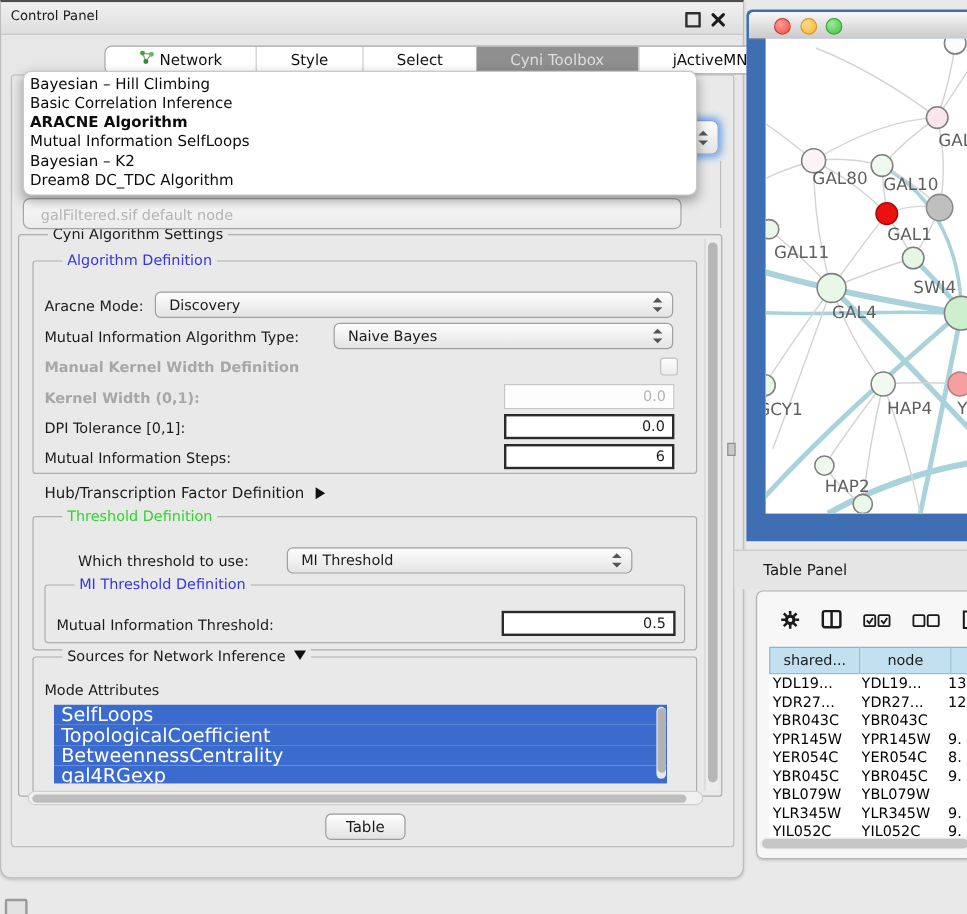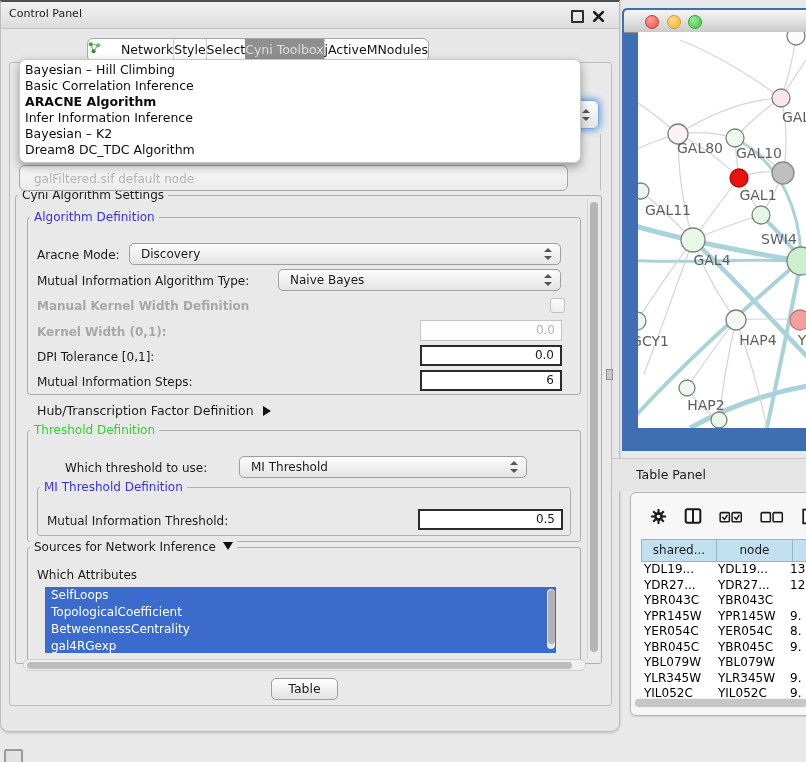--- a/index.html
+++ b/index.html
@@ -9,61 +9,61 @@
   
   .cp{left:0;top:6;width:618px;height:729px;background:#e7e7e7;border:1px solid #bdbdbd;
       border-top:2px solid #4e4e4e;border-radius:0 0 9px 9px;box-shadow:0 1px 3px rgba(0,0,0,.18)}
   .cp-titlebar{left:0;top:0;width:100%;height:26px;background:linear-gradient(#f1f1f1,#dddddd);
       border-bottom:1px solid #c4c4c4}
   .cp-title{left:8px;top:5px;font-size:11px;color:#1a1a1a}
   .float-ic{left:570px;top:8px;width:9px;height:9px;border:2px solid #2e2e2e;border-radius:1px}
   .close-ic{left:591px;top:6px;width:13px;height:13px}
   
   .tabbar{display:flex;border:1px solid #a6a6a6;border-radius:6px;overflow:hidden;background:#fff;height:22px}
-  .tab{font-size:12.5px;line-height:22px;padding:0 0;white-space:nowrap;display:flex;align-items:center;gap:20px;color:#111}
+  .tab{font-size:12.5px;line-height:22px;padding:0 28px;white-space:nowrap;display:flex;align-items:center;gap:4px;color:#111}
   .tab + .tab{border-left:1px solid #cdcdcd}
   .tab.sel{background:#8f8f8f;color:#dedede;border-left:none}
   .cp-tabs{left:86px;top:36px}
   .bot-tabs{left:146px;top:707px}
   
   .content-box{left:8px;top:60px;width:601px;height:642px;border:1px solid #bdbdbd;border-radius:3px;background:#e9e9e9}
   
   .dd{left:18px;top:57px;width:560px;background:#fff;border:1px solid #c9c9c9;border-radius:7px;
       box-shadow:0 4px 10px rgba(0,0,0,.35);z-index:10;padding:2px 0 4px 0}
   .dd-ph{text-align:center;color:#c2c2c2;font-size:12.5px;line-height:16px}
   .dd-item{font-size:12.5px;line-height:16px;padding-left:5px;color:#0c0c0c;white-space:nowrap}
   .dd-item.bold{font-weight:bold}
   
   .combo-frag{left:552px;top:98px;width:44px;height:27px;border:1px solid #7ea7dc;border-radius:6px;
       background:linear-gradient(#fdfdfd,#e3e3e3);box-shadow:0 0 6px 2px rgba(96,156,233,.85);z-index:4}
   .gline{left:599px;top:132px;width:1px;height:56px;background:#bdbdbd;z-index:4}
   .sliver-combo{left:18px;top:163px;width:549px;height:26px;border:1px solid #a6a6a6;border-radius:6px;
       background:linear-gradient(#fafafa,#ebebeb);z-index:4;font-size:12px;color:#b4b4b4;line-height:26px;padding-left:14px;box-sizing:border-box}
   
   .gbox{border:1px solid #aeaeae;border-radius:3px}
-  .legend{position:absolute;top:-8px;left:2px;background:#e9e9e9;padding:0 4px;font-size:12px;white-space:nowrap}
+  .legend{position:absolute;top:-8px;left:24px;background:#e9e9e9;padding:0 4px;font-size:12px;white-space:nowrap}
   .legend.blue{color:#3535dd}.legend.green{color:#2fd42f}
   .blbl{font-size:12px;font-weight:normal;color:#1b1b1b;white-space:nowrap}
   .glbl{font-size:12px;font-weight:bold;color:#a7a7a7;white-space:nowrap}
   .combo{background:linear-gradient(#fdfdfd,#e4e4e4);border:1px solid #9f9f9f;border-radius:5px;
       font-size:12px;line-height:20px;padding-left:11px;box-sizing:border-box;height:22px}
   .spin{position:absolute;right:7px;top:50%;margin-top:-6px;width:9px;height:12px}
   .spin b,.spin i{position:absolute;left:0;border-left:4px solid transparent;border-right:4px solid transparent;width:0;height:0}
   .spin b{top:0;border-bottom:4.5px solid #555}.spin i{bottom:0;border-top:4.5px solid #555}
   .field{background:#fff;border:1px solid #9a9a9a;font-size:12px;line-height:19px;text-align:right;
       padding-right:6px;box-sizing:border-box;height:21px}
   .field.dark{border:2px solid #2a2a2a;line-height:17px}
   .field.dis{border:1px solid #c6c6c6;color:#b5b5b5;background:#fdfdfd}
   .chk{width:13px;height:13px;border:1px solid #c2c2c2;border-radius:3px;background:linear-gradient(#fdfdfd,#ececec)}
   .tri-r{display:inline-block;width:0;height:0;border-top:5.5px solid transparent;border-bottom:5.5px solid transparent;
       border-left:8px solid #111;margin-left:9px;vertical-align:-1px}
   .tri-d{display:inline-block;width:0;height:0;border-left:5.5px solid transparent;border-right:5.5px solid transparent;
       border-top:8px solid #111;margin-left:7px;vertical-align:1px}
   .attr-list{left:44px;top:585px;width:511px;height:66px;background:#fff;overflow:hidden}
-  .attr-item{height:17px;line-height:17px;background:#3a6bcd;color:#fff;font-size:12px;padding-left:6px}
+  .attr-item{height:17px;line-height:17px;background:#3a6bcd;color:#fff;font-size:16px;padding-left:6px}
   .alist-sb{position:absolute;right:1px;top:2px;width:8px;height:60px;background:#e8e8e8;border-radius:4px}
   .alist-sb b{position:absolute;left:0.5px;top:1px;width:7px;height:54px;background:#b2b2b2;border-radius:4px}
   .hsb{left:22px;top:657px;width:563px;height:12px;background:#f0f0f0;border:1px solid #cfcfcf;border-radius:7px;box-sizing:border-box}
   .hsb b{position:absolute;left:3px;top:1.5px;width:545px;height:7px;background:#bdbdbd;border-radius:4px}
   .vsb{left:586px;top:197px;width:12px;height:460px;background:#ececec;border-left:1px solid #d2d2d2;box-sizing:border-box}
   .vsb b{position:absolute;left:1.5px;top:3px;width:8px;height:450px;background:#b6b6b6;border-radius:5px}
   .btn{border:1px solid #9c9c9c;border-radius:5px;background:linear-gradient(#ffffff,#e2e2e2);
       font-size:12.5px;text-align:center;line-height:20px}
   .apply{left:270px;top:676px;width:67px;height:22px;box-sizing:border-box}
   .cp-grip{left:4px;top:749px;width:15px;height:12px;border:2px solid #9a9a9a;background:#e2e2e2;border-radius:2px}
@@ -146,21 +146,21 @@
       </span>
     </div>
   <div class="abs gline"></div>
   <div class="abs sliver-combo">galFiltered.sif default node</div>
 
   <div class="abs dd">
     <div id="dd-items">
         <div class="dd-item">Bayesian – Hill Climbing</div>
         <div class="dd-item">Basic Correlation Inference</div>
         <div class="dd-item bold">ARACNE Algorithm</div>
-        <div class="dd-item">Infer Information Inference</div>
+        <div class="dd-item">Mutual Information SelfLoops</div>
         <div class="dd-item">Bayesian – K2</div>
         <div class="dd-item">Dream8 DC_TDC Algorithm</div>
       </div>
   </div>
 
   <div class="abs gbox" style="left:14px;top:193px;width:585px;height:467px">
     <span class="legend">Cyni Algorithm Settings</span>
   </div>
 
   <div class="abs gbox" style="left:26px;top:215px;width:552px;height:176px">
@@ -210,21 +210,21 @@
     <span class="legend blue">MI Threshold Definition</span>
   </div>
   <span class="abs blbl" style="left:46px;top:512px">Mutual Information Threshold:</span>
   <div class="abs field dark" style="left:417px;top:507px;width:145px">0.5</div>
 
   <div class="abs gbox" style="left:26px;top:545px;width:552px;height:113px">
     <span class="legend">
       <span>Sources for Network Inference</span><span class="tri-d"></span>
     </span>
   </div>
-  <span class="abs blbl" style="left:36px;top:566px">Which Attributes</span>
+  <span class="abs blbl" style="left:36px;top:566px">Mode Attributes</span>
   <div class="abs attr-list" id="attr-list">
 
   <div class="attr-item">SelfLoops</div>
       <div class="attr-item">TopologicalCoefficient</div>
       <div class="attr-item">BetweennessCentrality</div>
       <div class="attr-item">gal4RGexp</div>
       <span class="alist-sb">
         <b></b>
       </span>
     </div>

